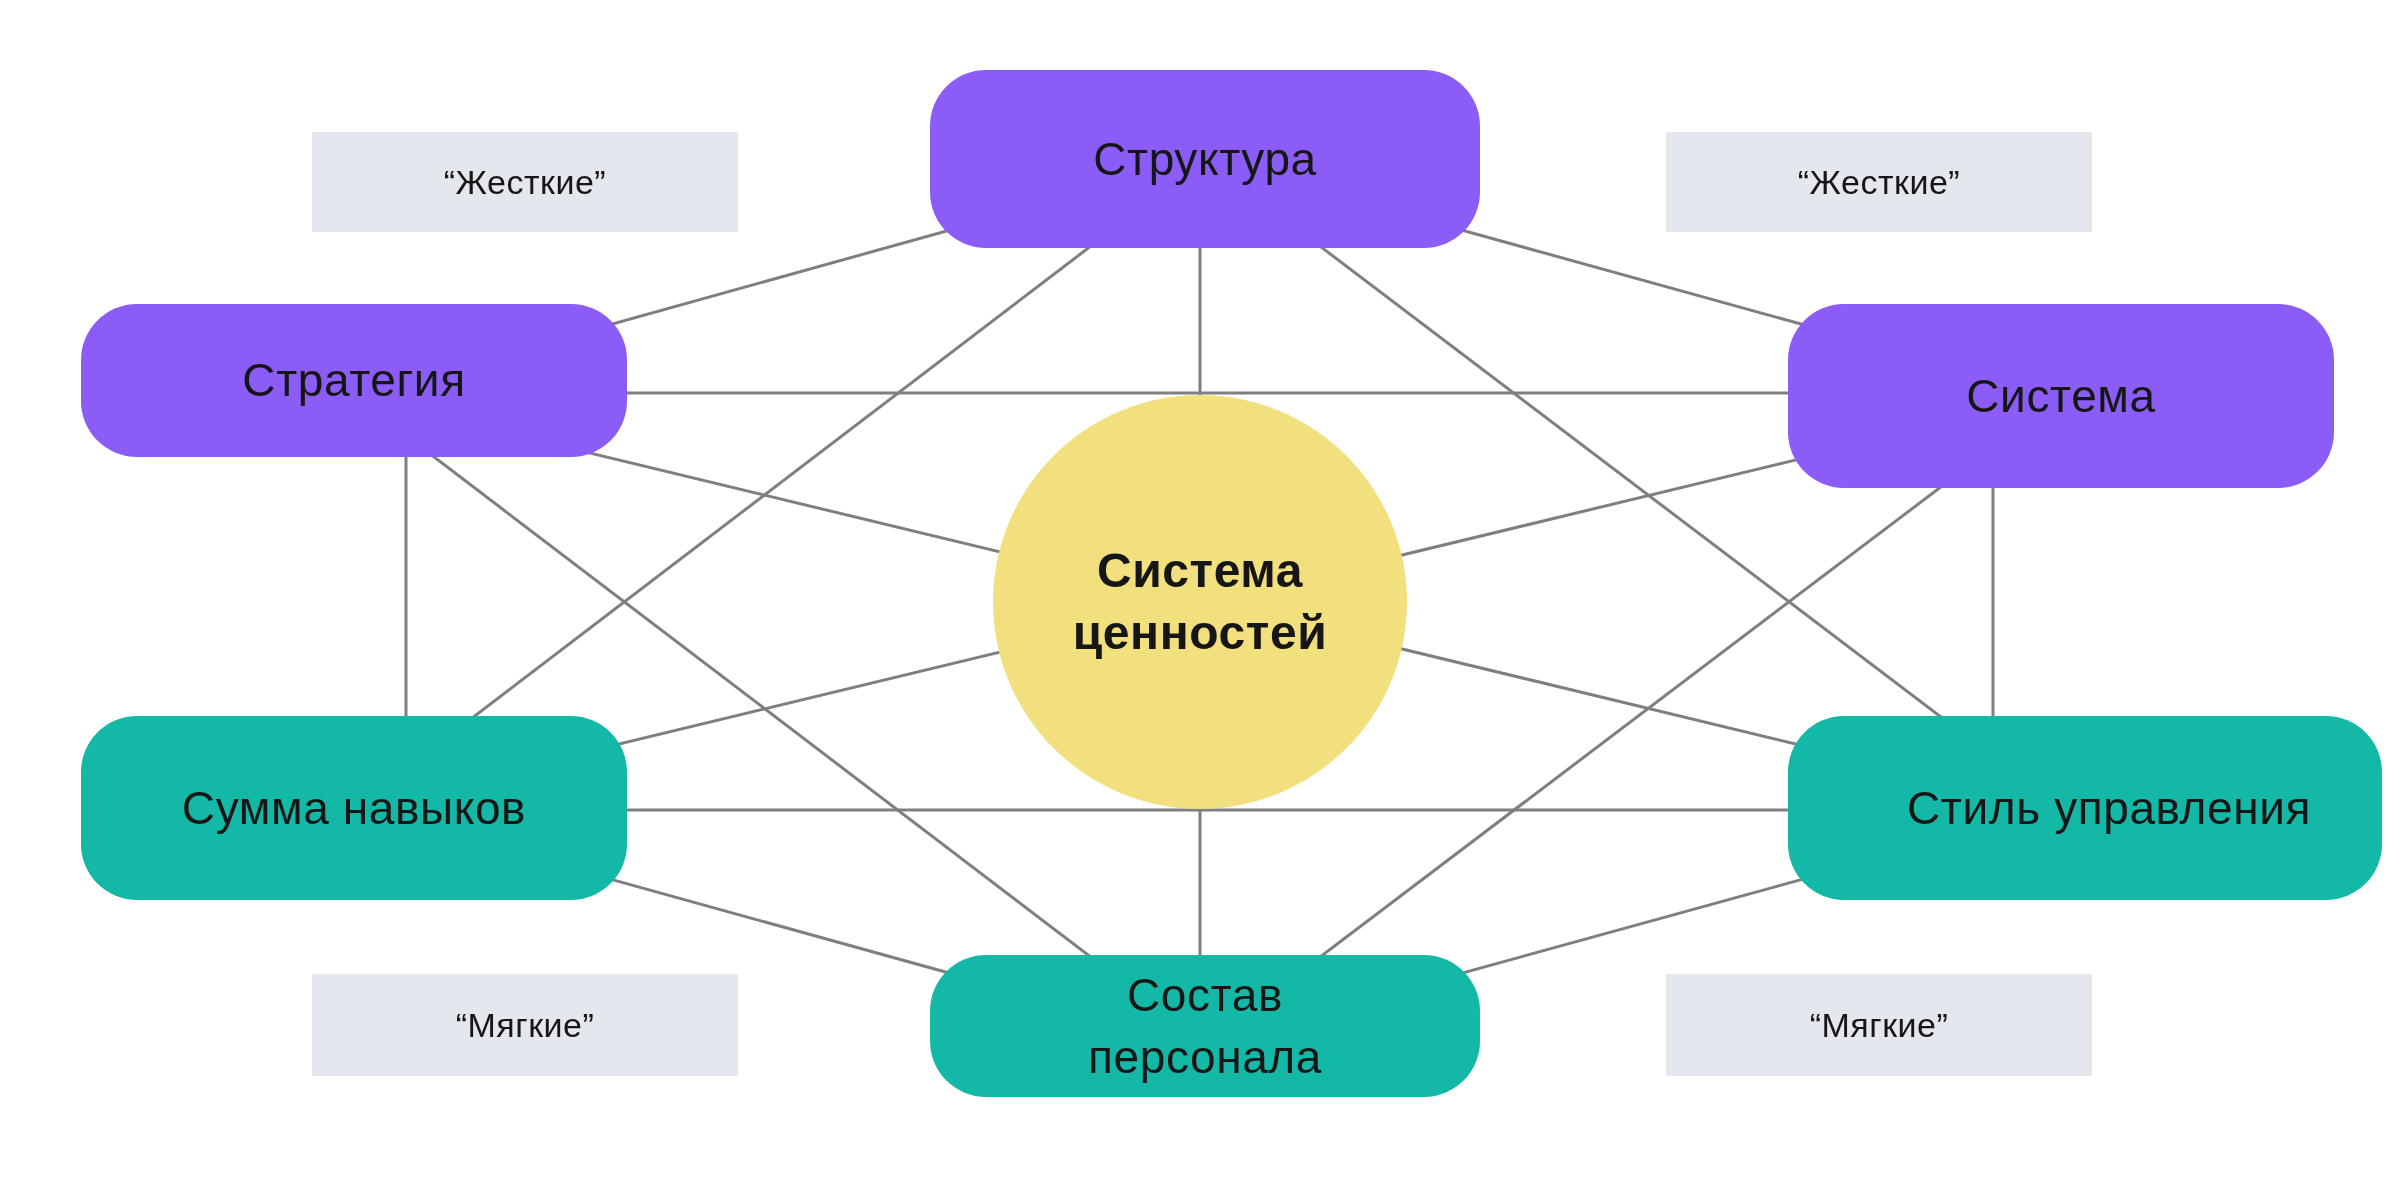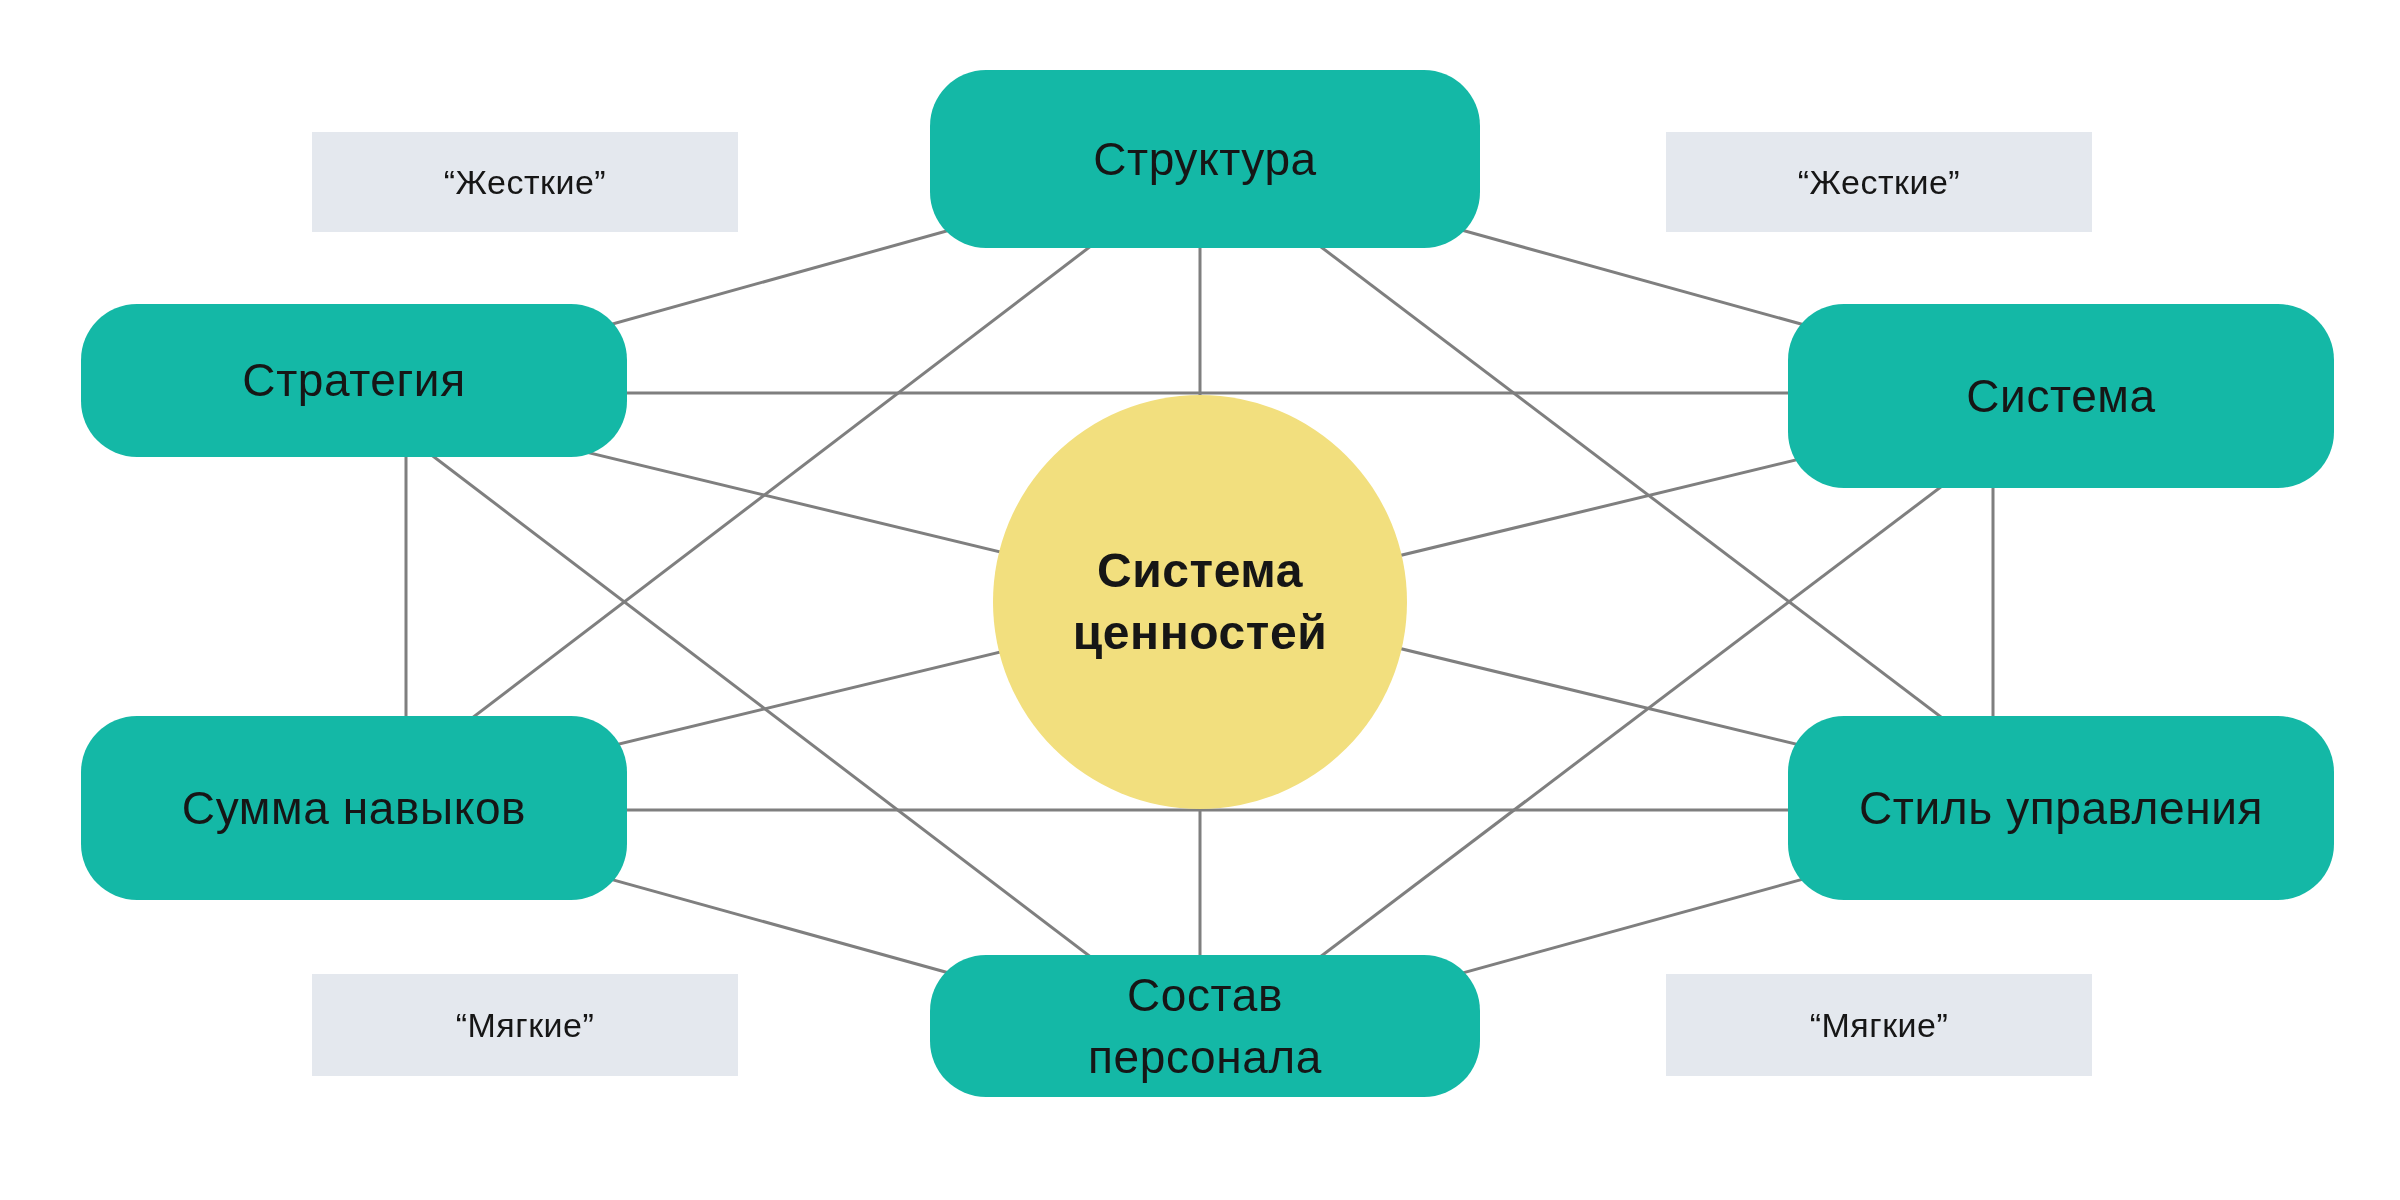--- a/index.html
+++ b/index.html
@@ -7,35 +7,35 @@
     position:relative;width:2400px;height:1200px;background:#ffffff;
     font-family:"Liberation Sans",sans-serif;overflow:hidden;color:#161616;
   }
   svg.connectors{position:absolute;left:0;top:0;width:2400px;height:1200px;}
   .node{
     position:absolute;display:flex;align-items:center;justify-content:center;
     text-align:center;font-size:46px;letter-spacing:.6px;line-height:1.35;
     white-space:pre-line;color:#161616;
   }
   .rect{border-radius:56px;}
-  .hard{background:#14b8a6;}
+  .hard{background:#8b5cf6;}
   .soft{background:#14b8a6;}
   .node-center{
     border-radius:50%;background:#F2DF7E;font-weight:bold;font-size:48px;line-height:1.3;
   }
   .group-label{
     position:absolute;display:flex;align-items:center;justify-content:center;
     background:#E4E8EE;font-size:34px;letter-spacing:.5px;color:#161616;
   }
   
   .node-structure{left:930px;top:70px;width:550px;height:178px;}
   .node-strategy{left:81px;top:304px;width:546px;height:153px;}
   .node-system{left:1788px;top:304px;width:546px;height:184px;}
   .node-skills{left:81px;top:716px;width:546px;height:184px;}
-  .node-style{left:1788px;top:716px;width:546px;height:184px;}
+  .node-style{left:1788px;top:716px;width:546px;height:184px;padding-left:48px;}
   .node-staff{left:930px;top:955px;width:550px;height:142px;}
   .node-centerpos{left:993px;top:395px;width:414px;height:414px;}
   .label-tl{left:312px;top:132px;width:426px;height:100px;}
   .label-tr{left:1666px;top:132px;width:426px;height:100px;}
   .label-bl{left:312px;top:974px;width:426px;height:102px;}
   .label-br{left:1666px;top:974px;width:426px;height:102px;}
 </style>
 </head>
 <body>
 

